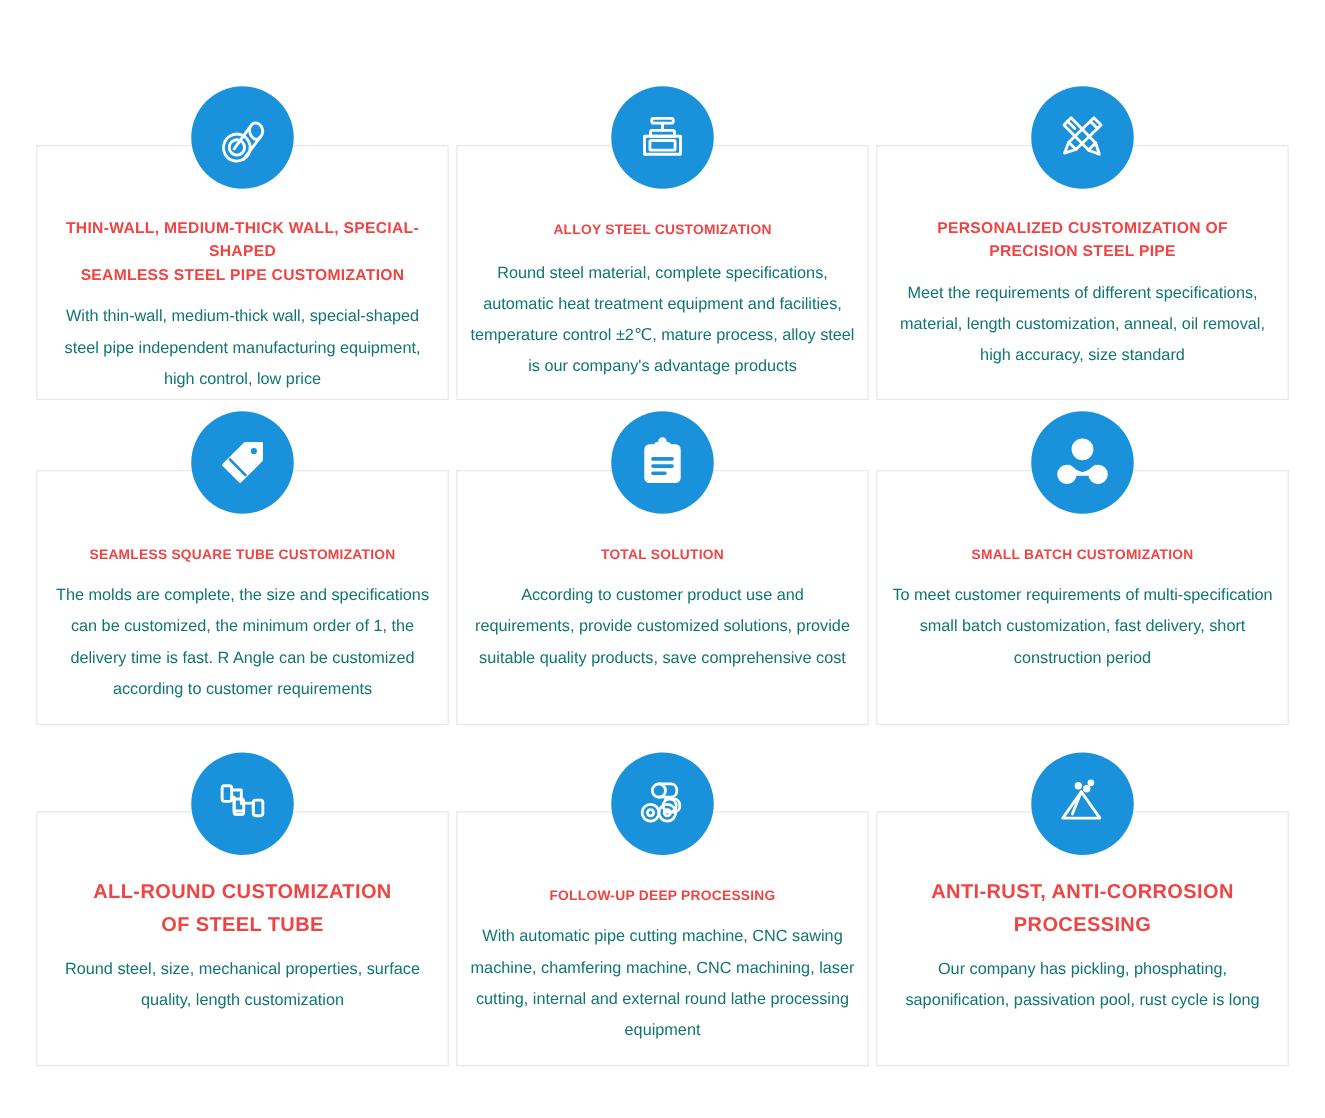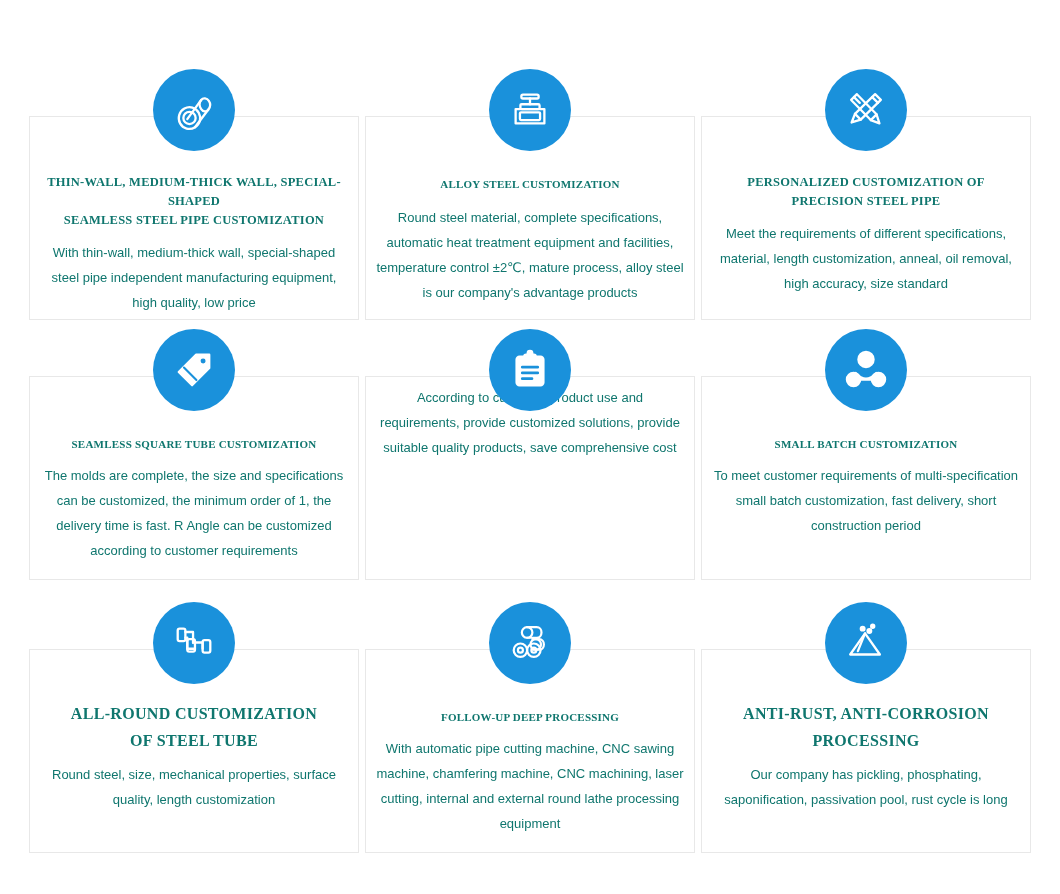--- a/index.html
+++ b/index.html
@@ -54,24 +54,23 @@
   }
 
   .icon-circle svg {
     width: 46px;
     height: 46px;
     display: block;
   }
 
   .card-title {
     font-weight: bold;
-    color: #0f766e;
+    color: #ef4444;
     padding: 0 12px;
     letter-spacing: 0.02em;
-    font-family: Liberation Serif, serif;
   }
 
   
   .card-title.small {
     font-size: 12.5px;
     line-height: 19px;
     margin-top: 56px;
   }
 
   
@@ -111,21 +110,21 @@
           <path d="M17 33.5 L31.5 13.5 C33.5 11 37.5 11.5 39.5 14.5 C41.5 17.5 41 21 39 23.5 L25 42"></path>
           <path d="M31.5 13.5 C29.5 16 29.5 20 31.5 23 C33.5 26 37 26.5 39 23.5"></path>
           <path d="M25 42 C19.5 45.5 12.5 43.5 9.5 38 C6.5 32.5 8.5 25.5 14 22.5 C19.5 19.5 26 21.5 29 27 C32 32.5 30.5 38.5 25 42 Z"></path>
           <circle cx="19.3" cy="32.3" r="6.4"></circle>
         </svg>
       </div>
       <div class="card-title small">
         <div>THIN-WALL, MEDIUM-THICK WALL, SPECIAL-SHAPED</div>
         <div>SEAMLESS STEEL PIPE CUSTOMIZATION</div>
       </div>
-      <div class="card-body">With thin-wall, medium-thick wall, special-shaped steel pipe independent manufacturing equipment, high quality, low price</div>
+      <div class="card-body">With thin-wall, medium-thick wall, special-shaped steel pipe independent manufacturing equipment, high control, low price</div>
     </div>
 
     <div class="feature-card">
       <div class="icon-circle">
         <svg viewBox="0 0 48 48" fill="none" stroke="#ffffff" stroke-width="2.4" stroke-linecap="round" stroke-linejoin="round">
           <rect x="15" y="8" width="18" height="4" rx="1.6"></rect>
           <path d="M24 12 L24 18"></path>
           <rect x="14" y="18" width="20" height="5" rx="1.4"></rect>
           <path d="M9 23 L39 23 L39 38 L9 38 Z"></path>
           <rect x="13.5" y="26.5" width="21" height="8" rx="1"></rect>
@@ -174,20 +173,23 @@
     </div>
 
     <div class="feature-card">
       <div class="icon-circle">
         <svg viewBox="0 0 48 48" fill="none" stroke="#ffffff" stroke-width="2.4" stroke-linecap="round" stroke-linejoin="round">
           <path d="M17 10 L13 10 C11.4 10 10 11.4 10 13 L10 37 C10 38.6 11.4 40 13 40 L35 40 C36.6 40 38 38.6 38 37 L38 13 C38 11.4 36.6 10 35 10 L31 10" fill="#ffffff" stroke="#ffffff"></path>
           <rect x="18" y="8" width="12" height="6" rx="2" fill="#ffffff" stroke="#ffffff"></rect>
           <circle cx="24" cy="6.5" r="2.4" fill="#ffffff" stroke="#ffffff"></circle>
           <path d="M16 21 L32 21 M16 27 L32 27 M16 33 L26 33" stroke="#1a91db" stroke-width="3"></path>
         </svg>
+      </div>
+      <div class="card-title big">
+        <div>TOTAL SOLUTION</div>
       </div>
       <div class="card-body tight">According to customer product use and requirements, provide customized solutions, provide suitable quality products, save comprehensive cost</div>
     </div>
 
     <div class="feature-card">
       <div class="icon-circle">
         <svg viewBox="0 0 48 48" fill="#ffffff" stroke="#ffffff" stroke-width="2.2" stroke-linejoin="round">
           <circle cx="24" cy="13" r="8"></circle>
           <circle cx="11" cy="34" r="7"></circle>
           <circle cx="37" cy="34" r="7"></circle>

